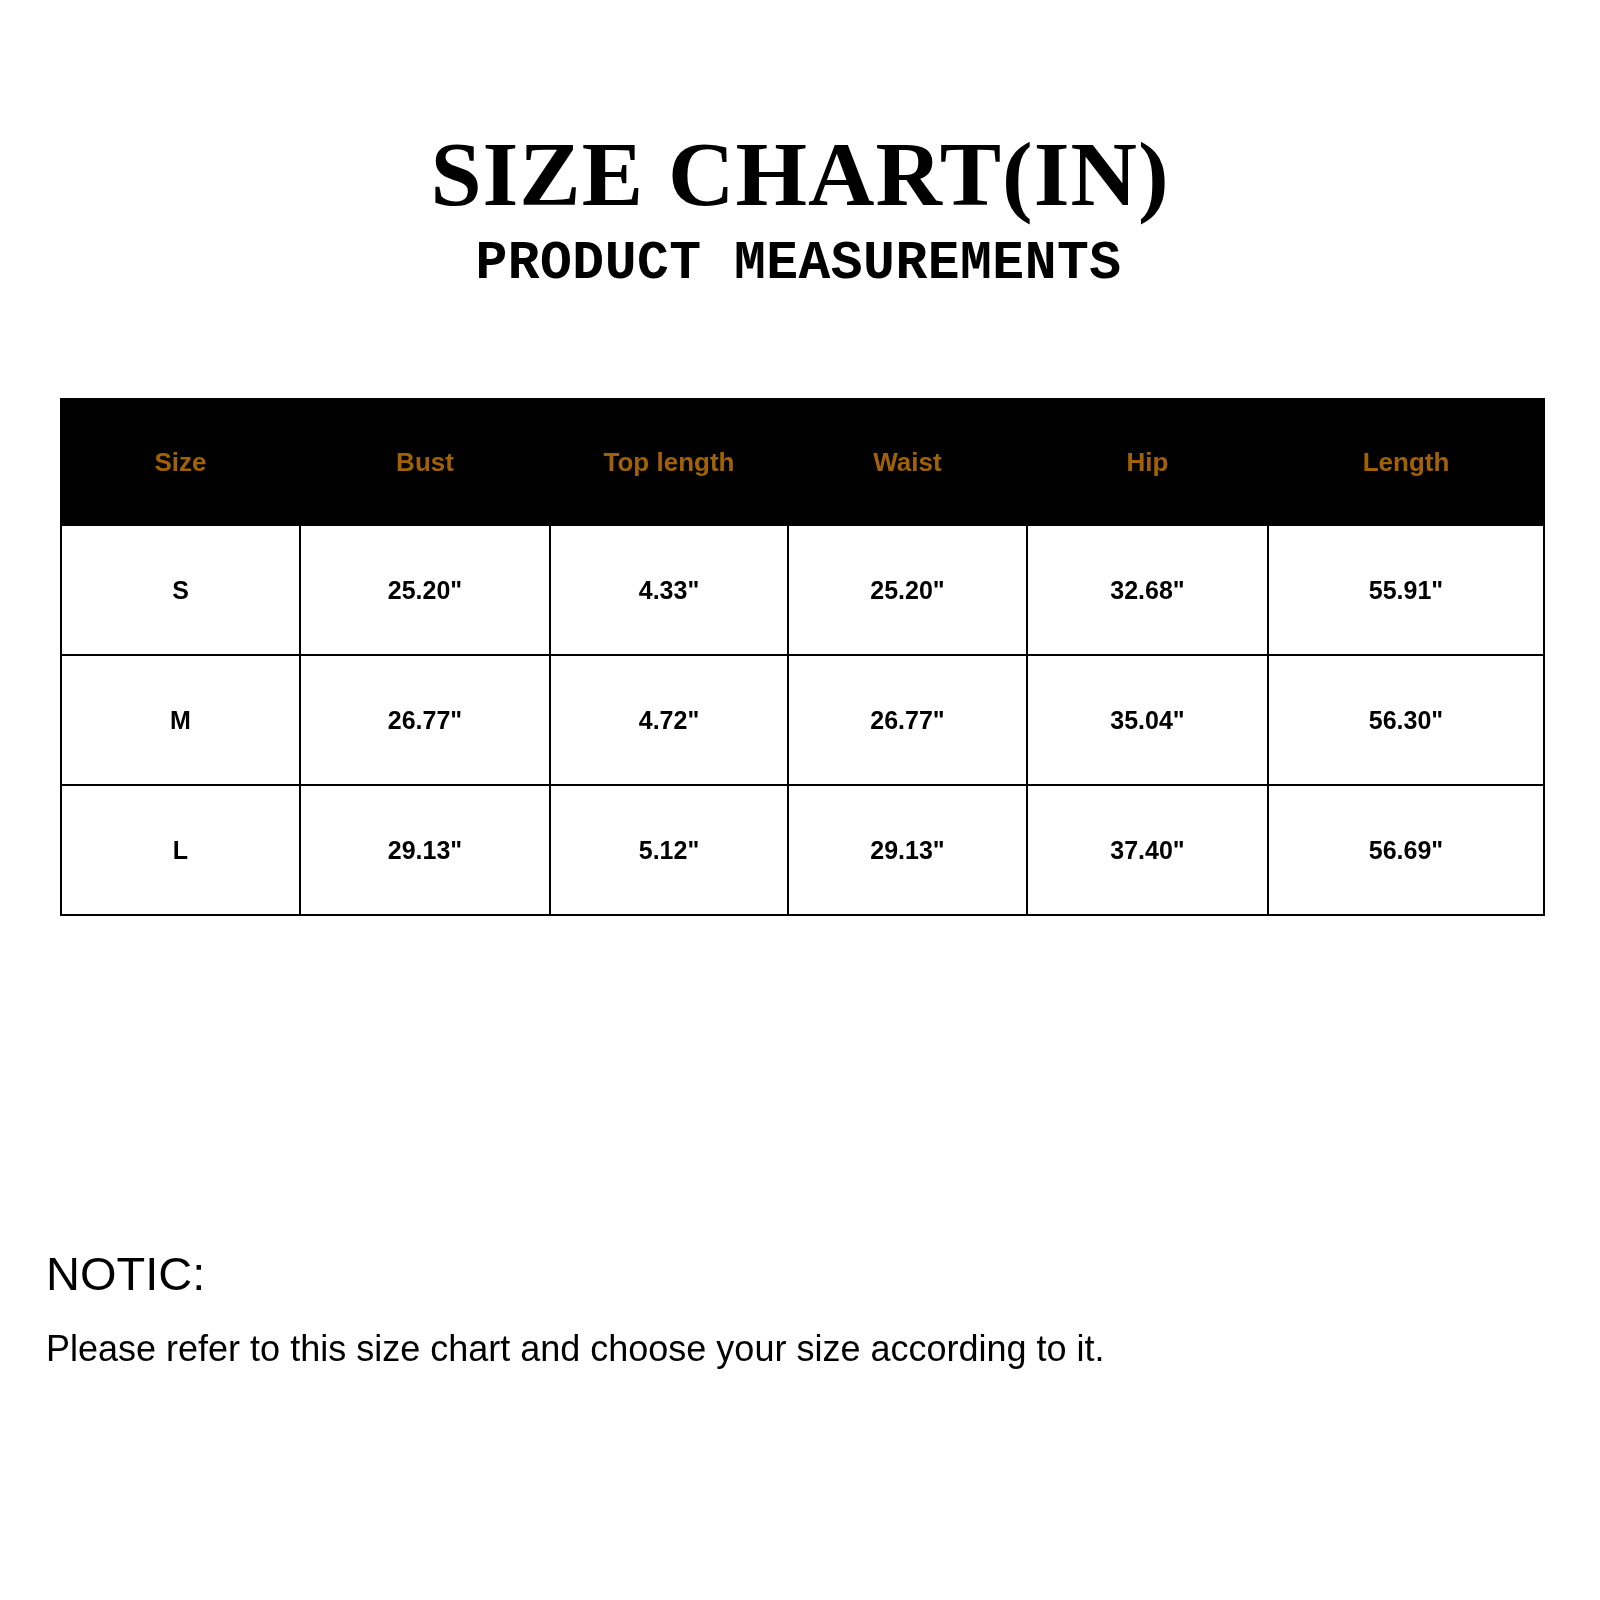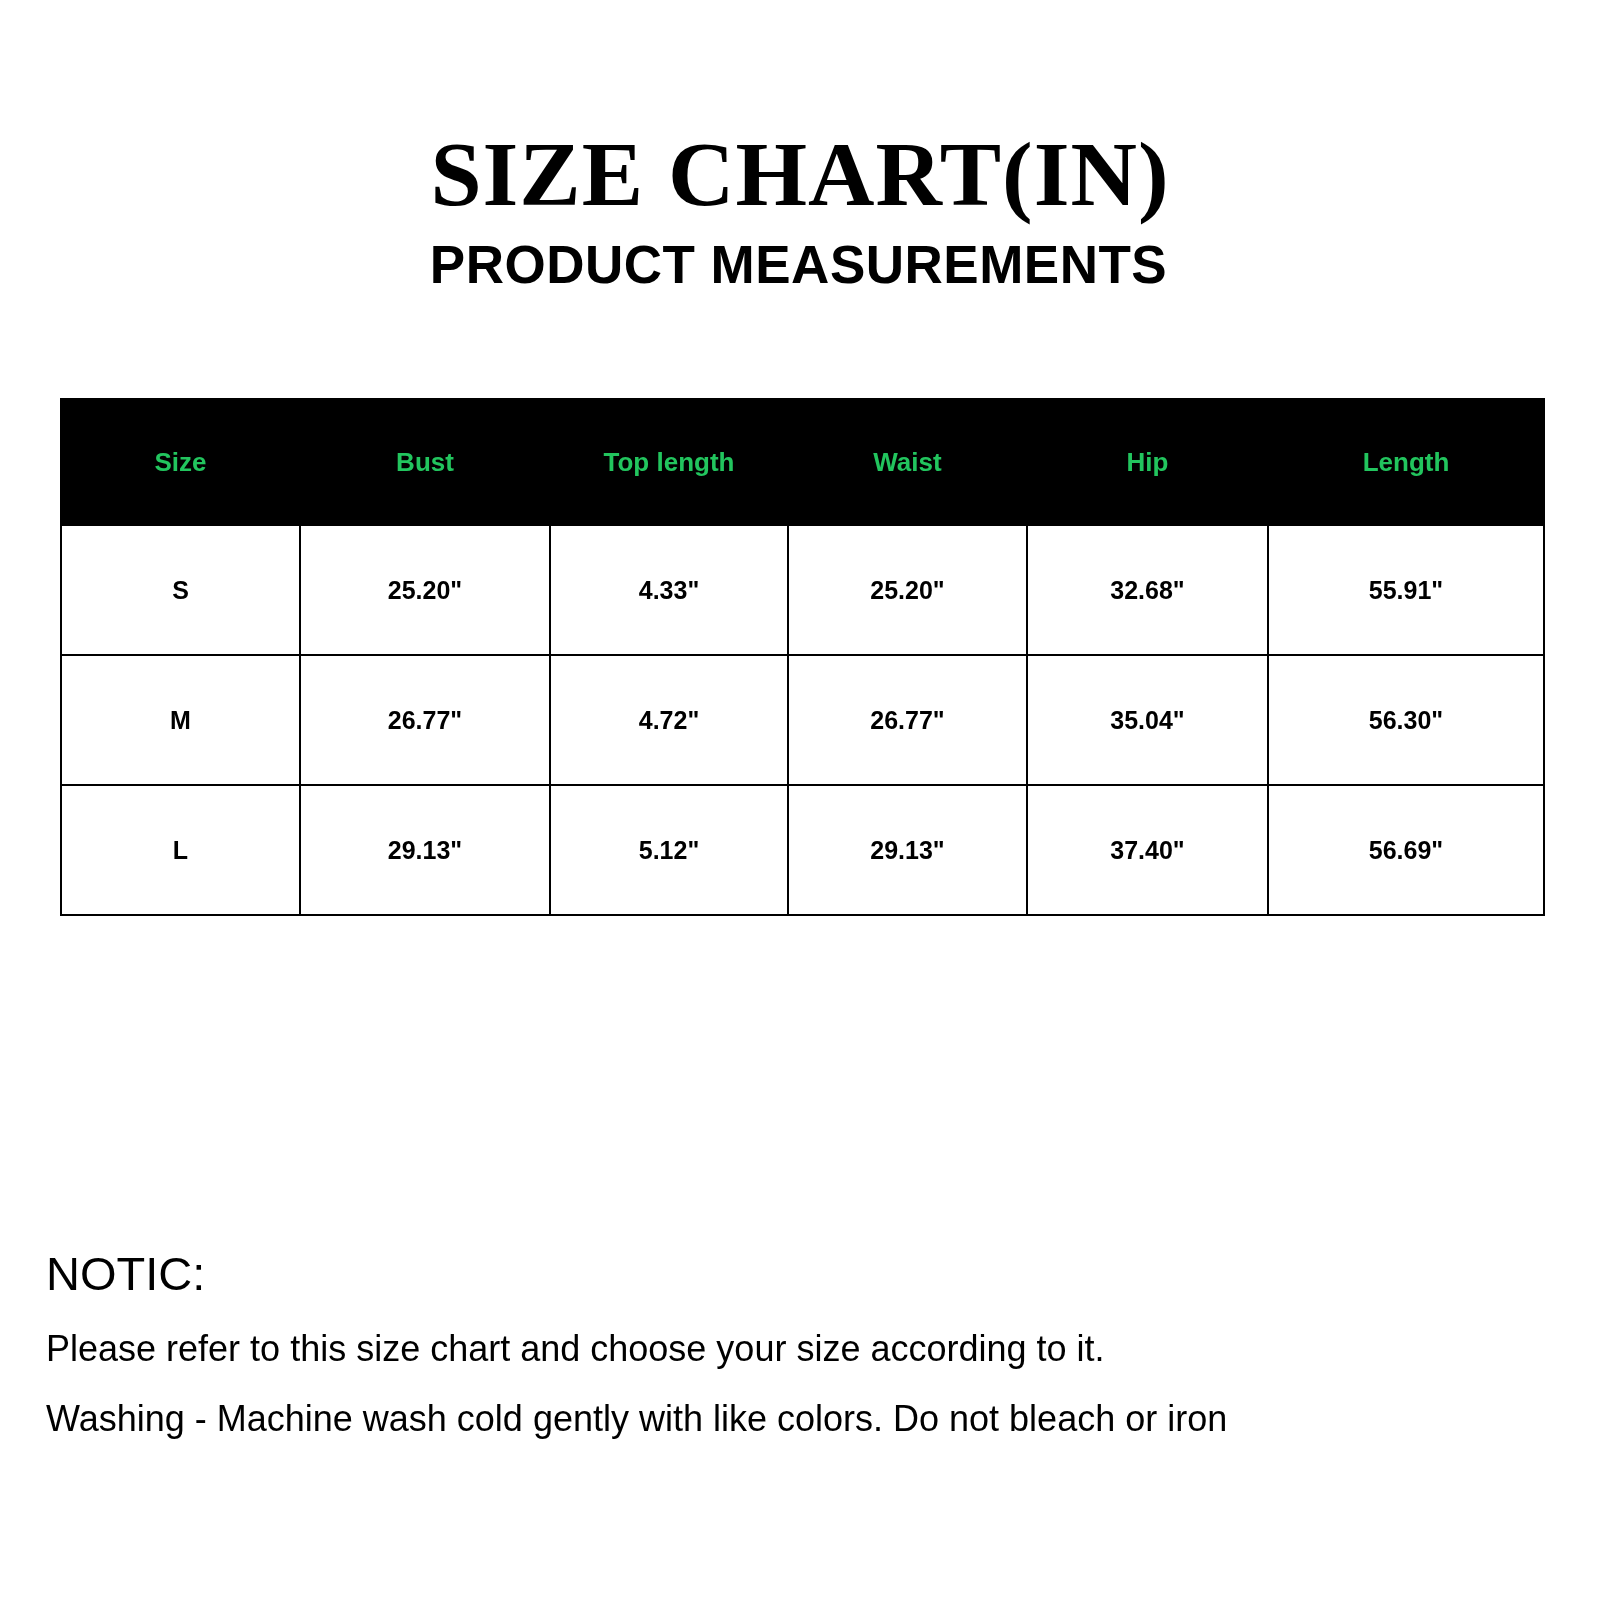--- a/index.html
+++ b/index.html
@@ -30,21 +30,21 @@
   }
   .title-main {
     font-family: "Liberation Serif", serif;
     font-weight: bold;
     font-size: 92px;
     letter-spacing: 1px;
     line-height: 1.0;
     margin: 0;
   }
   .title-sub {
-    font-family: Liberation Sans, sans-serif;
+    font-family: Liberation Mono, monospace;
     font-weight: bold;
     font-size: 53px;
     letter-spacing: 0.5px;
     line-height: 1.0;
     margin: 18px 3px 0 0;
   }
 
   
   .table-wrap {
     position: absolute;
@@ -61,21 +61,21 @@
   table.size-chart td {
     border: 2px solid #000000;
     text-align: center;
     vertical-align: middle;
     font-size: 25px;
     font-weight: bold;
     font-family: "Liberation Sans", sans-serif;
   }
   table.size-chart thead th {
     background: #000000;
-    color: #22c55e;
+    color: #a16207;
     height: 122px;
     border-color: #000000;
     font-size: 26px;
   }
   table.size-chart tbody td {
     height: 126px;
     background: #ffffff;
     color: #000000;
   }
   
@@ -161,16 +161,15 @@
           <td>37.40"</td>
           <td>56.69"</td>
         </tr>
       </tbody>
     </table>
   </div>
 
   <div class="notice">
     <p class="notice-title">NOTIC:</p>
     <p class="notice-line">Please refer to this size chart and choose your size according to it.</p>
-    <p class="notice-line">Washing - Machine wash cold gently with like colors. Do not bleach or iron</p>
   </div>
 
 </div>
 
 </body></html>

